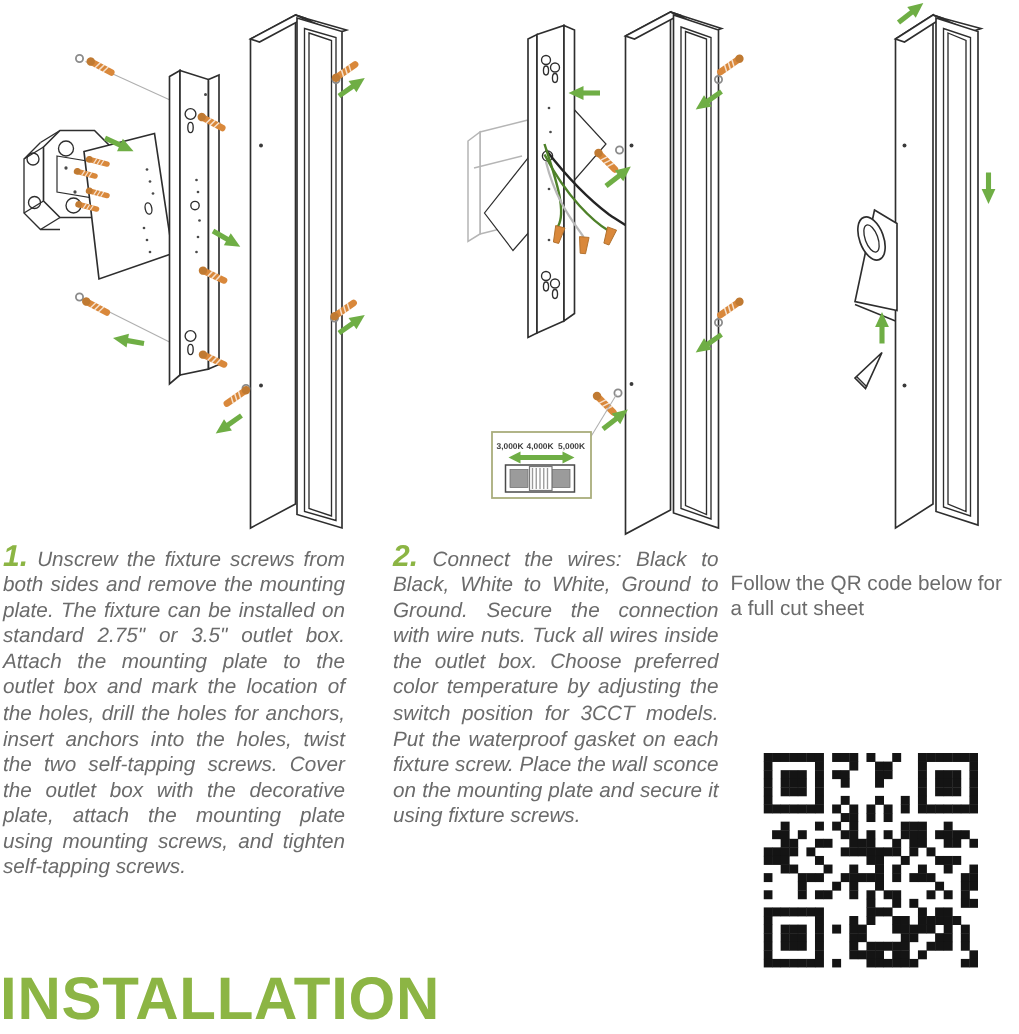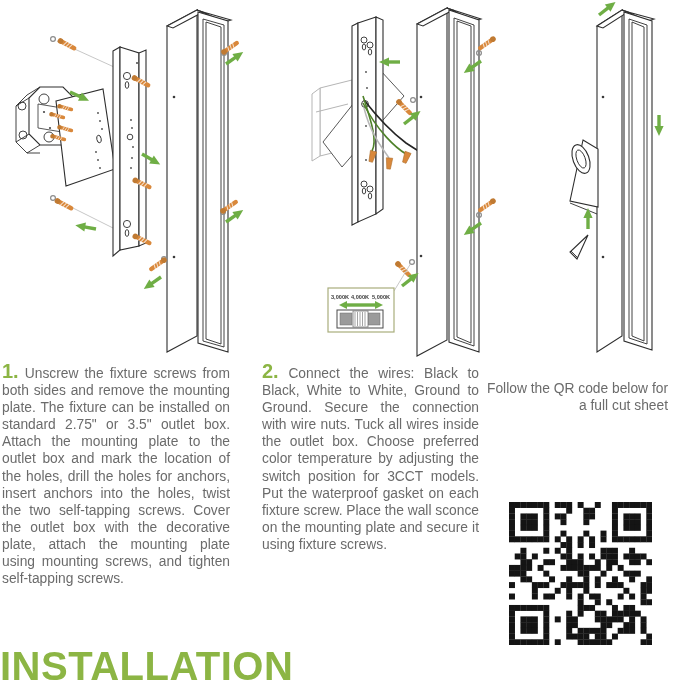--- a/index.html
+++ b/index.html
@@ -35,26 +35,26 @@
   .wire-black{stroke:#242424;stroke-width:1.6;fill:none;}
   .wire-gray{stroke:#B8B8B8;stroke-width:1.5;fill:none;}
   .callout-box{fill:#fff;stroke:#A9AD7C;stroke-width:1.2;}
   .cct-label{font-family:"Liberation Sans",sans-serif;font-size:5.6px;font-weight:bold;fill:#3A3A3A;}
   .slider-frame{fill:#fff;stroke:#4a4a4a;stroke-width:1;}
   .slider-block{fill:#9B9B9B;stroke:#6e6e6e;stroke-width:0.5;}
   .slider-thumb{fill:#fff;stroke:#777;stroke-width:0.8;}
   .stripe{stroke:#9a9a9a;stroke-width:0.9;}
   
   .step-col{position:absolute;top:363px;color:var(--body-text);}
-  .step-text{margin:0;font-size:13.8px;line-height:17.1px;text-align:justify;}
+  .step-text{margin:0;font-size:13.8px;line-height:17.1px;text-align:justify;font-style:italic;}
   .step-num{color:var(--accent-green);font-weight:bold;font-size:20px;line-height:17px;}
   .col-1{left:2px;width:228px;}
   .col-2{left:262px;width:217px;}
   .col-3{left:487px;width:181px;}
-  .note{margin:17px 0 0 0;font-size:13.8px;line-height:17.1px;text-align:right;}
+  .note{margin:17px 0 0 0;font-size:13.8px;line-height:17.1px;text-align:left;}
   .qr-box{position:absolute;left:509px;top:502px;width:143px;height:143px;}
   .qr-box svg{display:block;}
   .qr-cell{fill:#141414;}
   .page-title{
     position:absolute;left:0;top:644px;width:624px;margin:0;text-align:left;
     font-size:40px;font-weight:bold;letter-spacing:0.5px;color:var(--accent-green);
   }
 </style>
 </head>
 <body>

